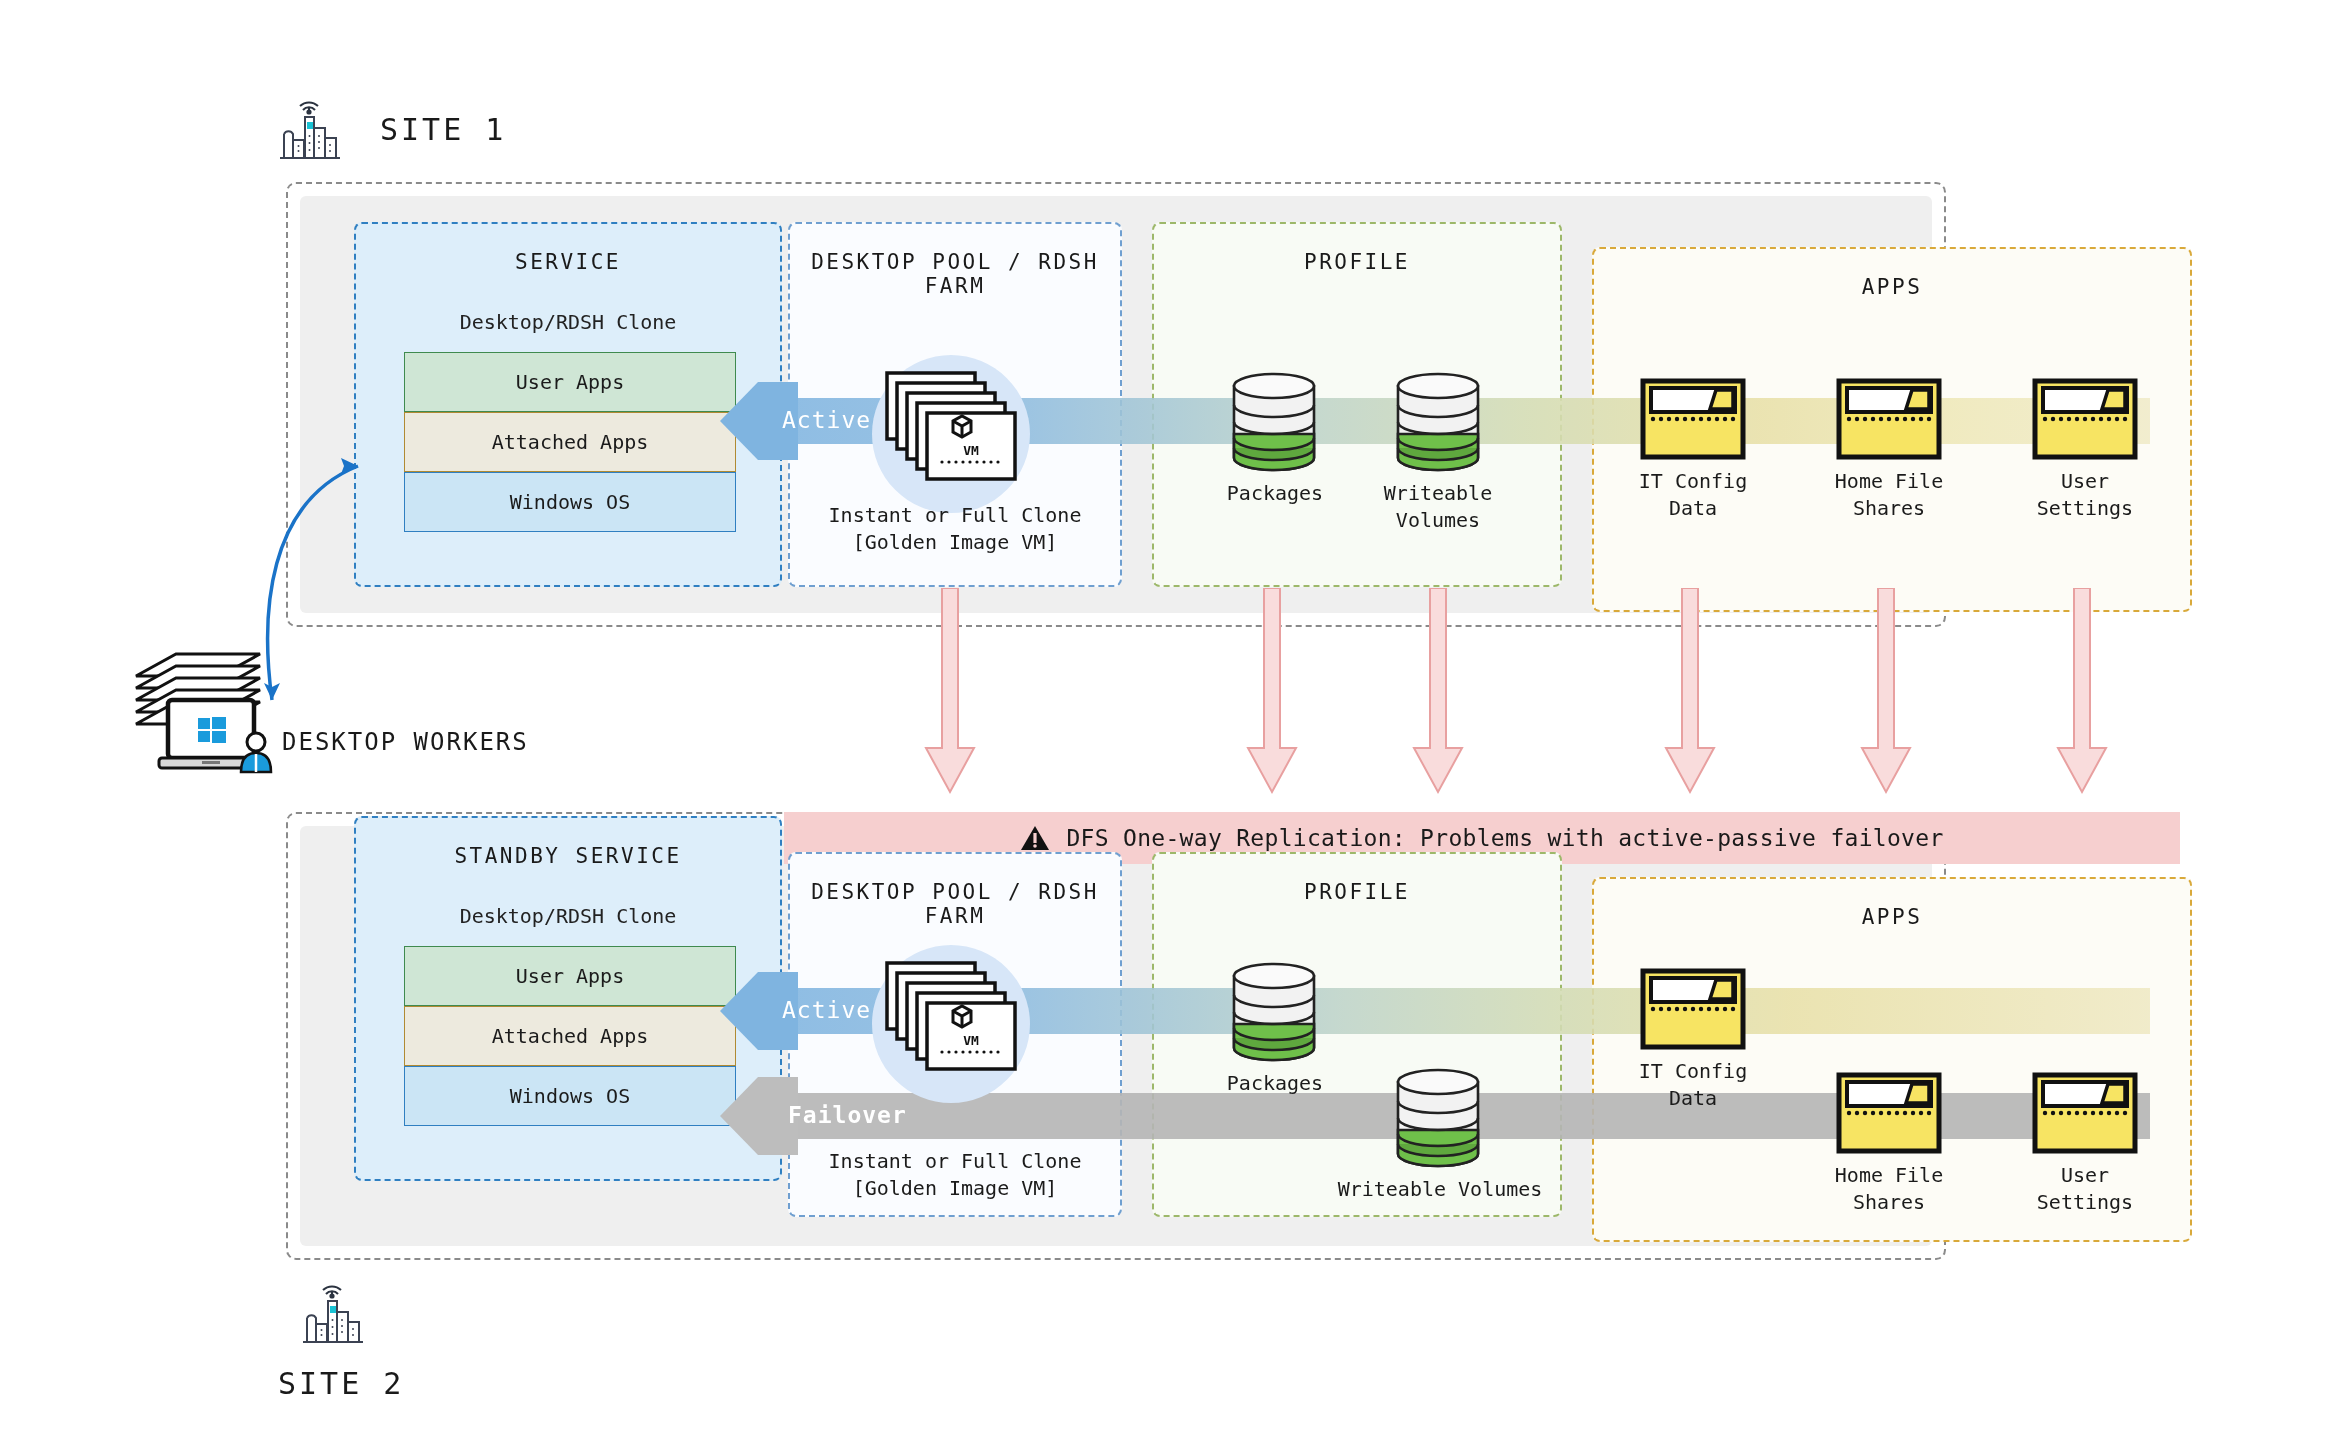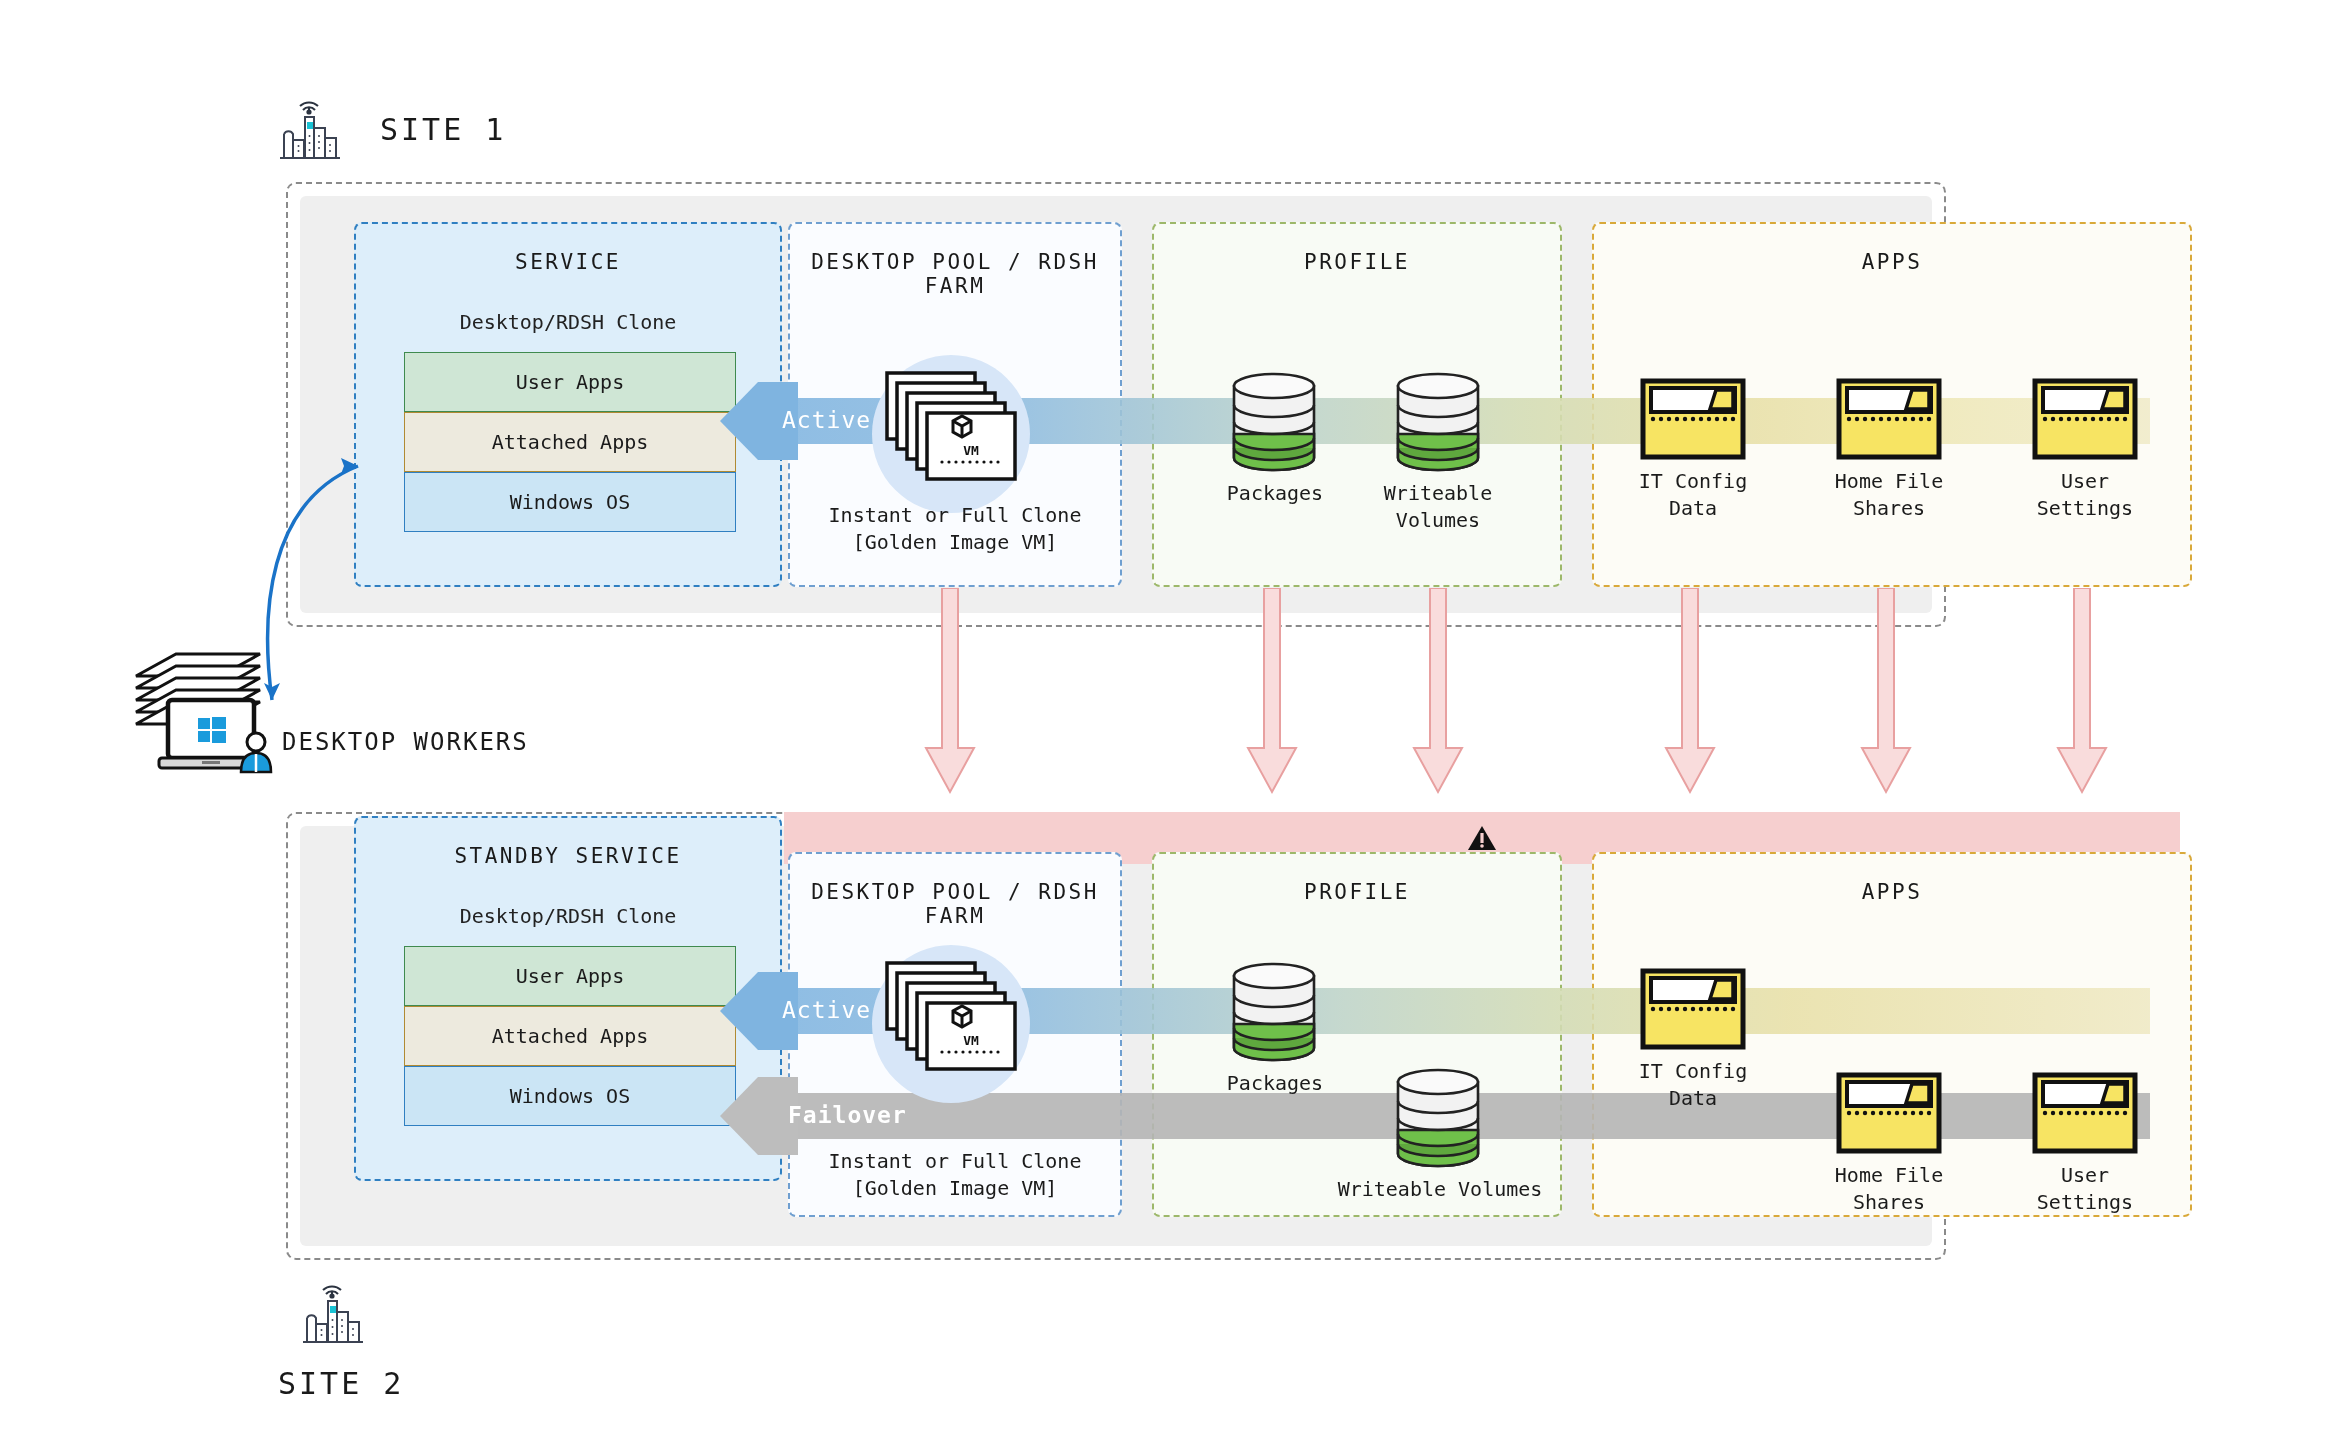--- a/index.html
+++ b/index.html
@@ -16,21 +16,21 @@
   .site-outer{border:2px dashed #8a8a8a;border-radius:10px;box-sizing:border-box;background:#ffffff;}
   .site-inner{position:absolute;background:#efefef;border-radius:6px;}
 
   
   .panel{position:absolute;box-sizing:border-box;border-radius:8px;}
   .panel .ptitle{position:absolute;left:0;right:0;text-align:center;font-size:21px;
      letter-spacing:2.5px;color:#1a1a1a;}
   .p-service{border:2.5px dashed #2f7fc1;background:#ddeefa;margin-left:24px;}
   .p-pool{border:2.5px dashed #6f9fd0;background:#fafcff;}
   .p-profile{border:2.5px dashed #9db86a;background:#f8fbf5;}
-  .p-apps{border:2.5px dashed #d9a93a;background:#fdfcf6;}
+  .p-apps{border:2.5px dashed #d9a93a;background:#fdfcf6;margin-top:25px;}
 
   
   .clone-cap{position:absolute;text-align:center;font-size:20px;color:#222;}
   .layer{position:absolute;box-sizing:border-box;display:flex;align-items:center;
          justify-content:center;font-size:20px;color:#1b1b1b;}
   .l-user{background:#cfe6d5;border:1.5px solid #3f8a4f;}
   .l-att{background:#edeade;border:1.5px solid #b08a32;}
   .l-win{background:#cbe5f5;border:1.5px solid #2f7fc1;}
 
   
@@ -296,20 +296,21 @@
 
 <div class="abs site-outer" style="left:286px;top:812px;width:1660px;height:448px;"></div>
 <div class="abs site-inner" style="left:300px;top:826px;width:1632px;height:420px;"></div>
 
 <div class="dfs" style="left:784px;top:812px;width:1396px;height:52px;">
   <svg width="30" height="28" viewBox="0 0 30 28">
     <path d="M15 2 L29 26 L1 26 Z" fill="#111"></path>
     <rect x="13.4" y="9" width="3.2" height="10" fill="#f6cfcf"></rect>
     <circle cx="15" cy="22" r="1.8" fill="#f6cfcf"></circle>
   </svg>
+  <span class="dtxt mono">DFS One-way Replication: Problems with active-passive failover</span>
 </div>
 
 <div class="panel p-service" style="left:330px;top:816px;width:428px;height:365px;">
   <div class="ptitle mono" style="top:26px;">STANDBY SERVICE</div>
   <div class="clone-cap mono" style="left:0;right:0;top:86px;">Desktop/RDSH Clone</div>
   <div class="layer l-user mono" style="left:48px;top:128px;width:332px;height:60px;">
       <span>User Apps</span>
     </div>
   <div class="layer l-att mono" style="left:48px;top:188px;width:332px;height:60px;">
       <span>Attached Apps</span>

